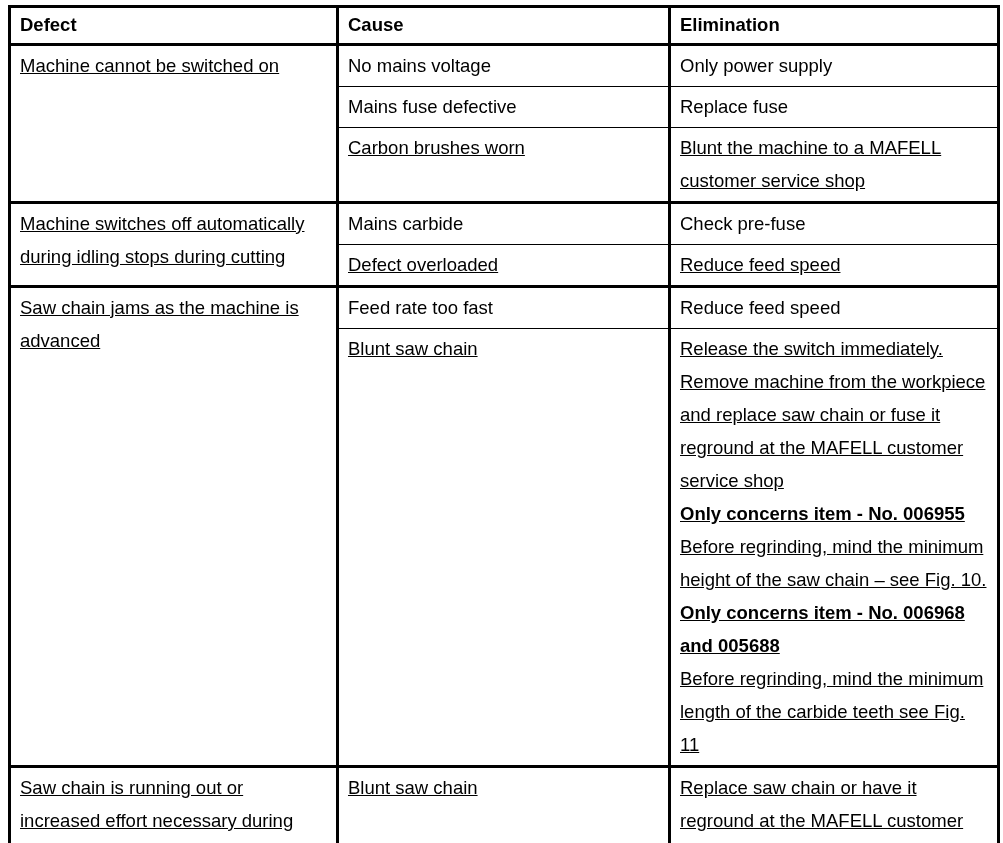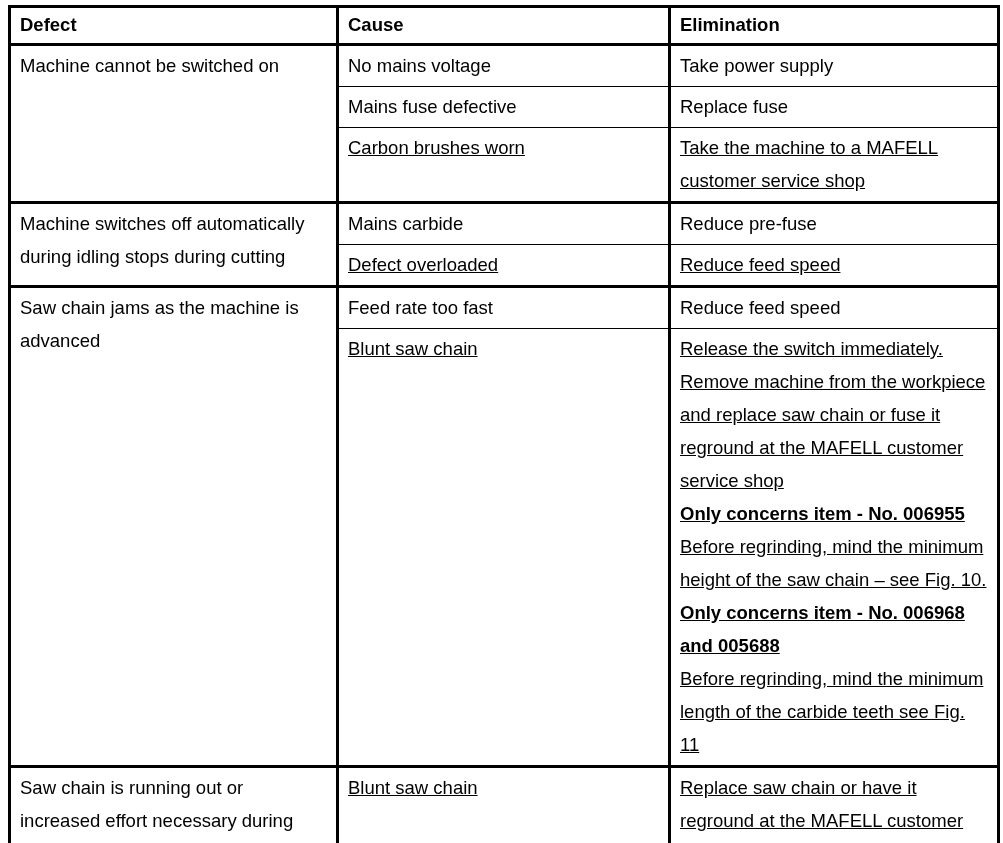--- a/index.html
+++ b/index.html
@@ -64,20 +64,21 @@
   
   tr.group-start > td,
   tr.group-start > th {
     border-top: 3px solid #000;
   }
 
   
   td.defect-cell {
     border-top: 3px solid #000;
     border-bottom: 3px solid #000;
+    text-decoration: underline;
   }
 
   td.tall {
     border-bottom: 3px solid #000;
     text-decoration: underline;
   }
 
   .strong {
     font-weight: bold;
   }
@@ -101,35 +102,35 @@
         <th>Defect</th>
         <th>Cause</th>
         <th>Elimination</th>
       </tr>
     </thead>
     <tbody>
 
       <tr class="group-start">
         <td class="defect-cell" rowspan="3">Machine cannot be switched on</td>
         <td>No mains voltage</td>
-        <td>Take power supply</td>
+        <td>Only power supply</td>
       </tr>
       <tr>
         <td>Mains fuse defective</td>
         <td>Replace fuse</td>
       </tr>
       <tr>
         <td class="tall">Carbon brushes worn</td>
-        <td class="tall">Take the machine to a MAFELL customer service shop</td>
+        <td class="tall">Blunt the machine to a MAFELL customer service shop</td>
       </tr>
 
       <tr class="group-start">
         <td class="defect-cell" rowspan="2">Machine switches off automatically during idling stops during cutting</td>
         <td>Mains carbide</td>
-        <td>Reduce pre-fuse</td>
+        <td>Check pre-fuse</td>
       </tr>
       <tr>
         <td class="tall">Defect overloaded</td>
         <td class="tall">Reduce feed speed</td>
       </tr>
 
       <tr class="group-start">
         <td class="defect-cell" rowspan="2">Saw chain jams as the machine is advanced</td>
         <td>Feed rate too fast</td>
         <td>Reduce feed speed</td>

